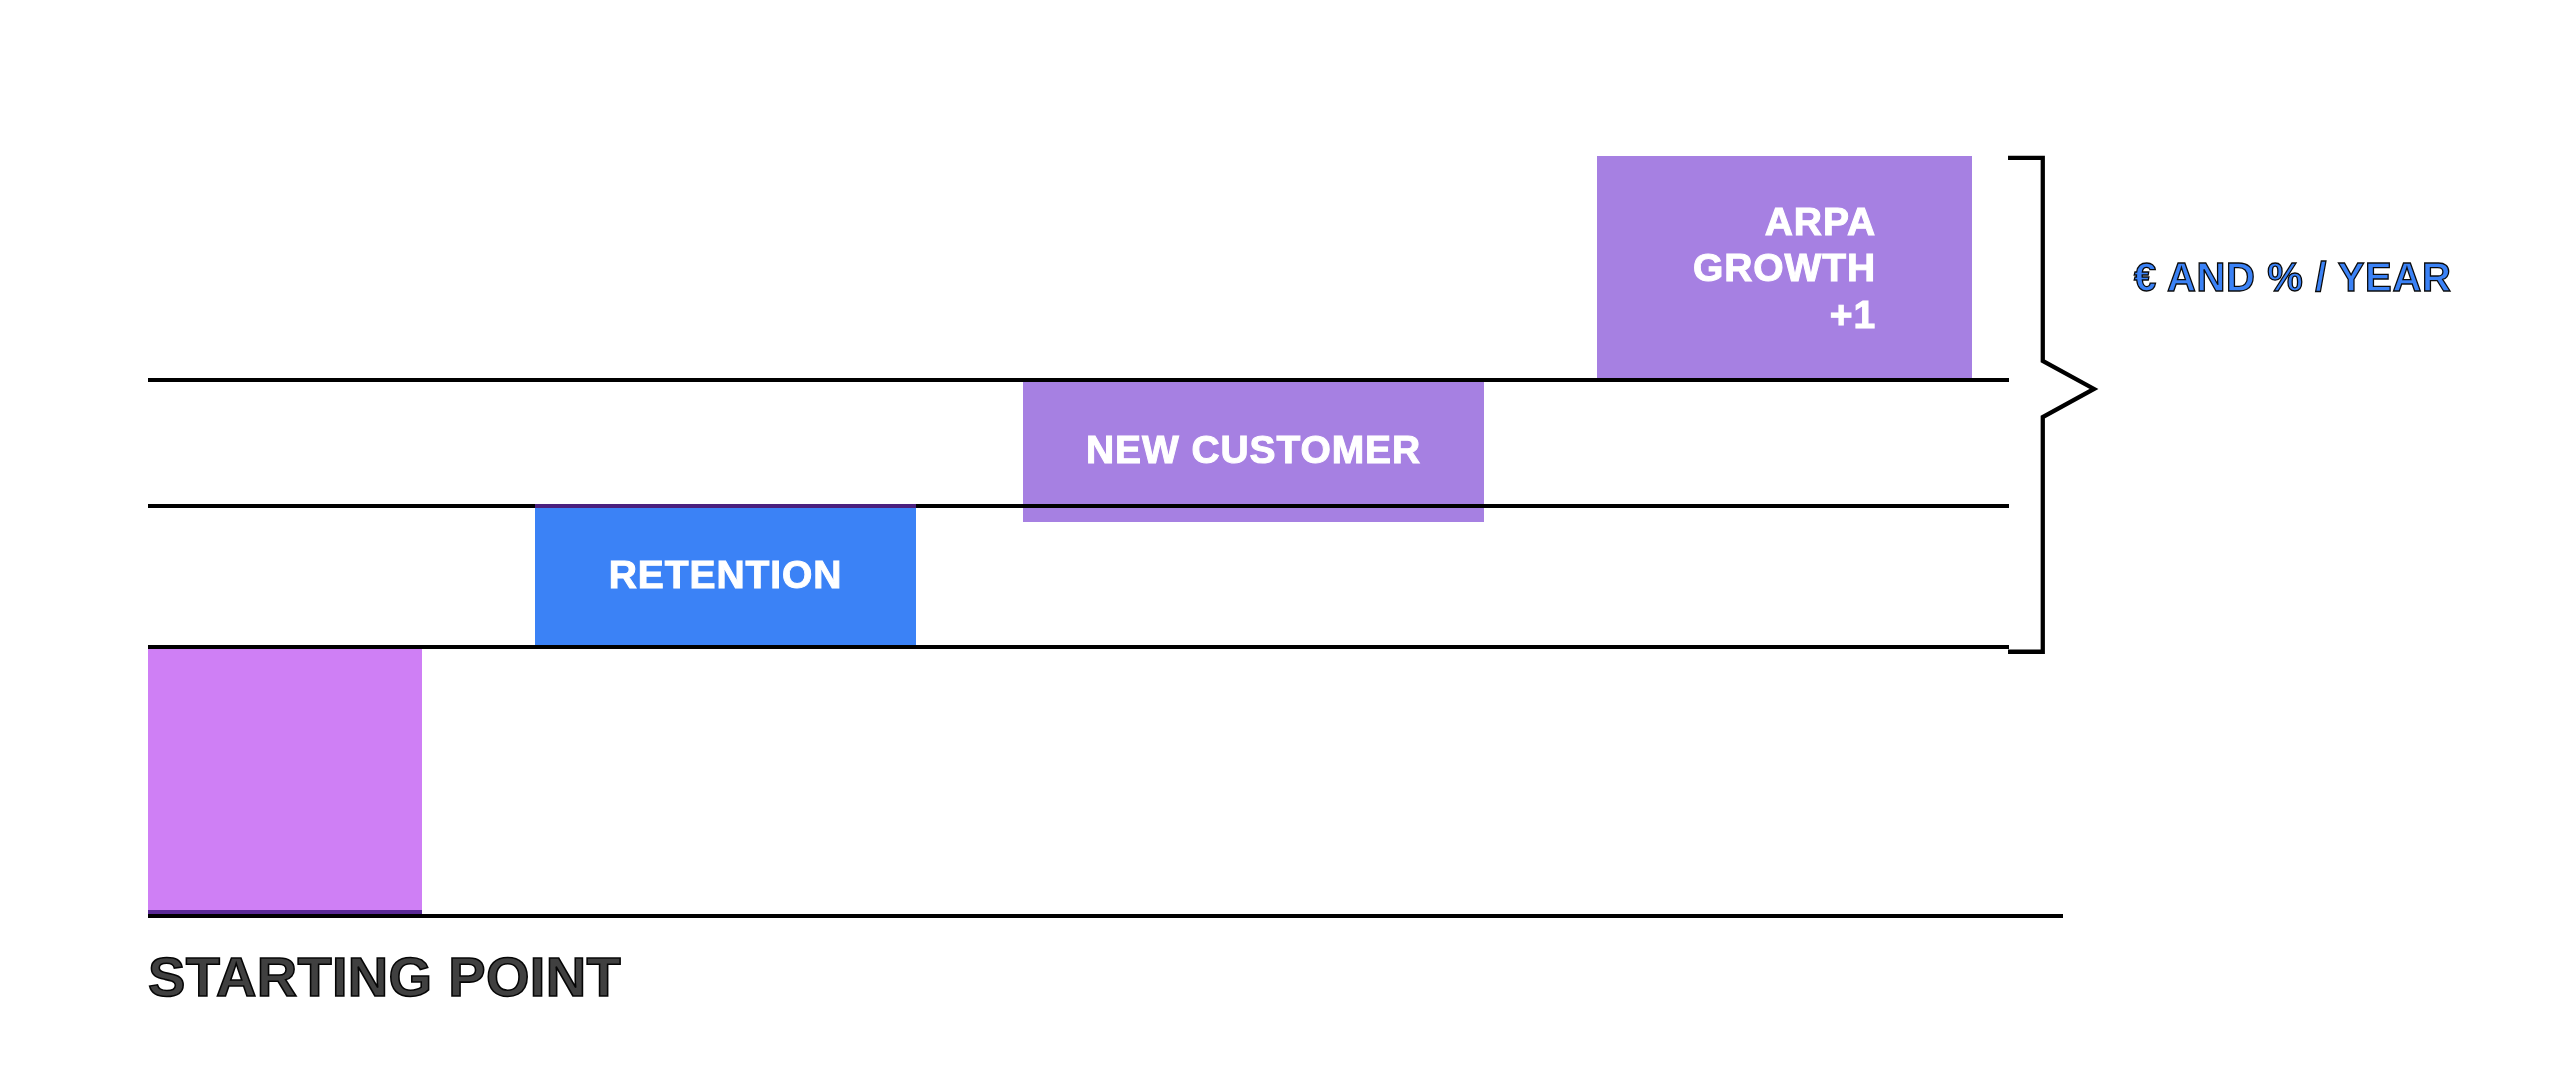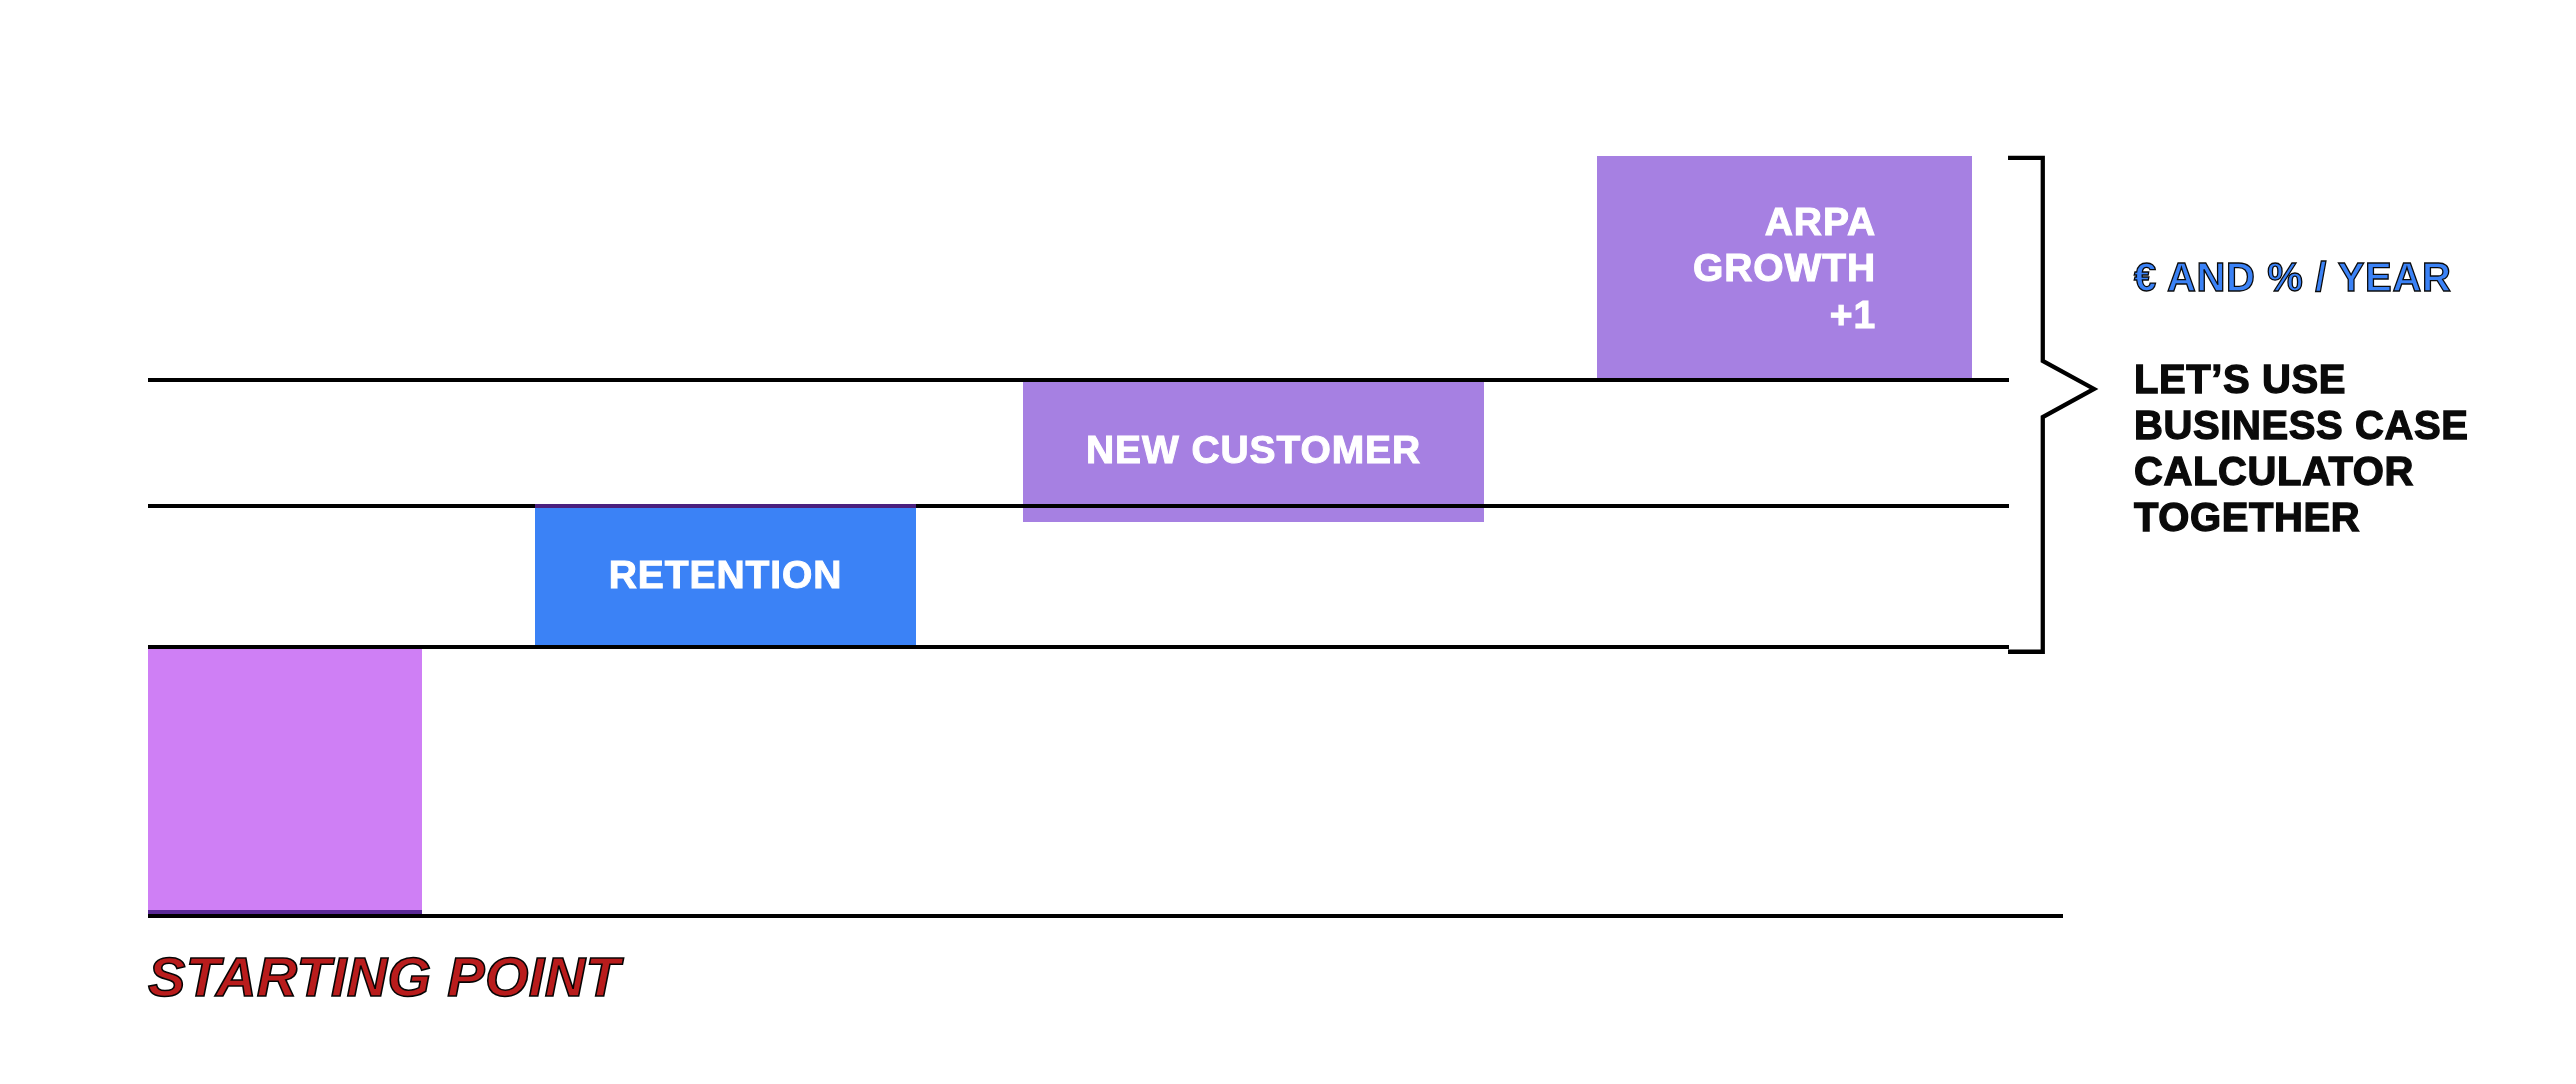--- a/index.html
+++ b/index.html
@@ -18,22 +18,22 @@
   .brace{position:absolute;left:0;top:0;z-index:2;}
   .callout-units{
     position:absolute;left:2134px;top:255px;color:#3b82f6;font-weight:bold;font-size:40px;
     letter-spacing:0.6px;-webkit-text-stroke:1.3px #0a0a0a;white-space:nowrap;z-index:5;
   }
   .callout-body{
     position:absolute;left:2134px;top:356px;color:#0a0a0a;font-weight:bold;font-size:40px;
     line-height:46px;letter-spacing:0.6px;-webkit-text-stroke:1.3px #0a0a0a;white-space:pre-line;z-index:5;
   }
   .x-axis-label{
-    position:absolute;left:148px;top:944px;color:#b91c1c;font-weight:bold;font-size:56px;
-    letter-spacing:0.3px;-webkit-text-stroke:1.6px #050505;white-space:nowrap;z-index:5;font-style:italic;
+    position:absolute;left:148px;top:944px;color:#404040;font-weight:bold;font-size:56px;
+    letter-spacing:0.3px;-webkit-text-stroke:1.6px #050505;white-space:nowrap;z-index:5;
   }
   
   .line-top{left:148px;top:378px;width:1861px;}
   .line-mid{left:148px;top:504px;width:1861px;}
   .line-low{left:148px;top:645px;width:1861px;}
   .line-base{left:148px;top:914px;width:1915px;}
   
   .box-arpa{left:1597px;top:156px;width:375px;height:225px;background:#a680e2;}
   .box-new-customer{left:1023px;top:378px;width:461px;height:144px;background:#a680e2;}
   .box-retention{left:535px;top:504px;width:381px;height:143px;background:#a680e2;}
@@ -69,21 +69,17 @@
   </div>
 
   <div class="strip strip-retention-top" style="background-color: rgb(74, 31, 125);"></div>
   <div class="strip strip-starting-bottom"></div>
 
   <svg class="brace" width="2576" height="1084" viewBox="0 0 4224 1778" aria-hidden="true">
     <polyline points="3293,259 3350,259 3350,592 3434,638 3350,684 3350,1069 3293,1069" fill="none" stroke="#000000" stroke-width="7" stroke-miterlimit="10"></polyline>
   </svg>
 
   <div class="callout-units">€ AND % / YEAR</div>
-  <div class="callout-body">LET’S USE
-BUSINESS CASE
-CALCULATOR
-TOGETHER</div>
 
   <div class="x-axis-label">STARTING POINT</div>
 
 </div>
 
 
 </body></html>

